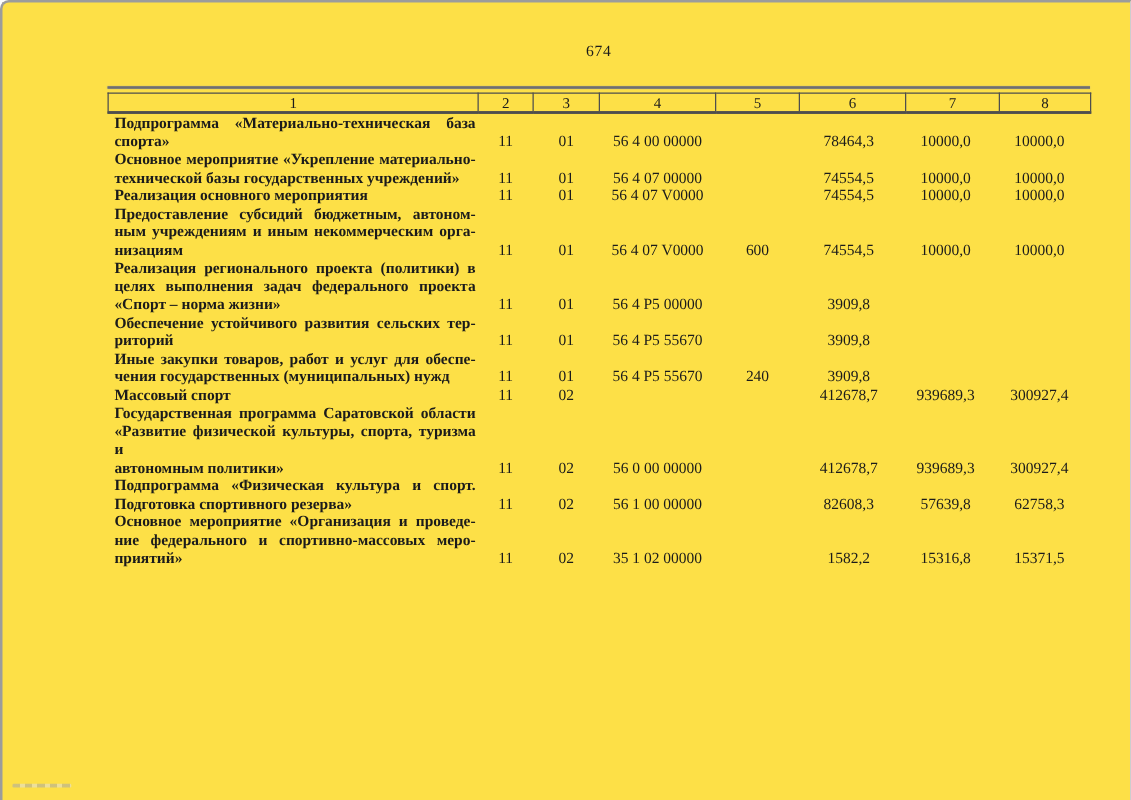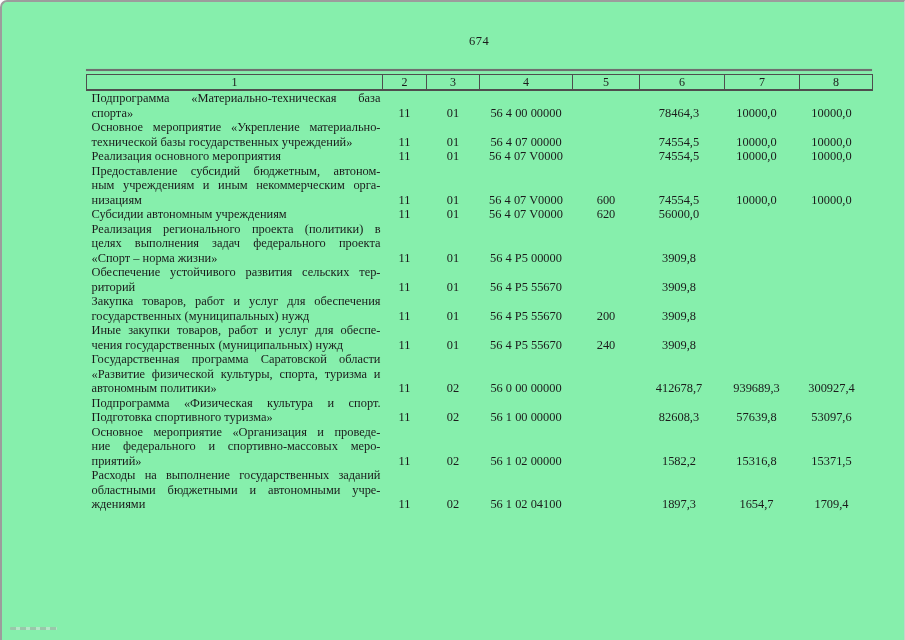--- a/index.html
+++ b/index.html
@@ -1,20 +1,20 @@
 <!DOCTYPE html>
 <html lang="ru" style="--text: #1b1b1b; --table-border: #4e4e4e; --page-edge: #9c9c9c;"><head>
 <meta charset="utf-8">
 <style>
   :root{
     --text:#1b1b1b; --table-border:#4e4e4e; --page-edge:#9c9c9c;
   }
   html,body{margin:0;padding:0;background:#ffffff;}
   .scan-page{
-    position:relative; width:905px; height:640px; background:#86efac;
+    position:relative; width:905px; height:640px; background:#fde047;
     font-family:"Liberation Serif", serif; color:var(--text);
     box-sizing:border-box; overflow:hidden;
     border-top:2px solid var(--page-edge);
     border-left:2px solid var(--page-edge);
     border-right:1px solid #cdcdcd;
     border-top-left-radius:7px;
   }
   .page-number{
     position:absolute; top:32px; left:84px; width:786px;
     text-align:center; font-size:12.5px; letter-spacing:.5px;
@@ -29,21 +29,21 @@
   table.budget col.c3{width:53px;}  table.budget col.c4{width:93px;}
   table.budget col.c5{width:67px;}  table.budget col.c6{width:85px;}
   table.budget col.c7{width:75px;}  table.budget col.c8{width:73px;}
   thead th{
     border:1px solid var(--table-border); border-bottom-width:2px;
     font-weight:normal; font-size:12px; height:14px; padding:0;
     text-align:center; line-height:13px;
   }
   tbody td{ vertical-align:bottom; padding:0; }
   td.name{ padding:0 2px 0 5px; }
-  .name-line{ text-align:justify; text-align-last:justify; }
+  .name-line{ text-align:justify; text-align-last:justify;font-weight:bold; }
   .name-line:last-child{ text-align-last:start; }
   td.cc{ text-align:center; }
   td.cr{ text-align:center; }
   td.col6{ padding-right:6px; }
   td.col7{ padding-right:11px; }
   td.col8{ padding-right:9px; }
   .bottom-smudge{
     position:absolute; left:8px; top:625px; width:47px; height:3px;
     background:repeating-linear-gradient(90deg,#a8a8a8 0 6px,#dedede 6px 10px);
     opacity:.55; border-radius:1px;
@@ -129,32 +129,20 @@
       <td class="cc">11</td>
       <td class="cc">01</td>
       <td class="cc">56 4 07 V0000</td>
       <td class="cc">600</td>
       <td class="cr col6">74554,5</td>
       <td class="cr col7">10000,0</td>
       <td class="cr col8">10000,0</td>
     </tr>
           <tr>
       <td class="name">
-              <div class="name-line">Субсидии автономным учреждениям</div>
-            </td>
-      <td class="cc">11</td>
-      <td class="cc">01</td>
-      <td class="cc">56 4 07 V0000</td>
-      <td class="cc">620</td>
-      <td class="cr col6">56000,0</td>
-      <td class="cr col7"></td>
-      <td class="cr col8"></td>
-    </tr>
-          <tr>
-      <td class="name">
               <div class="name-line">Реализация регионального проекта (политики) в</div>
               <div class="name-line">целях выполнения задач федерального проекта</div>
               <div class="name-line">«Спорт – норма жизни»</div>
             </td>
       <td class="cc">11</td>
       <td class="cc">01</td>
       <td class="cc">56 4 P5 00000</td>
       <td class="cc"></td>
       <td class="cr col6">3909,8</td>
       <td class="cr col7"></td>
@@ -162,104 +150,89 @@
     </tr>
           <tr>
       <td class="name">
               <div class="name-line">Обеспечение устойчивого развития сельских тер-</div>
               <div class="name-line">риторий</div>
             </td>
       <td class="cc">11</td>
       <td class="cc">01</td>
       <td class="cc">56 4 P5 55670</td>
       <td class="cc"></td>
-      <td class="cr col6">3909,8</td>
-      <td class="cr col7"></td>
-      <td class="cr col8"></td>
-    </tr>
-          <tr>
-      <td class="name">
-              <div class="name-line">Закупка товаров, работ и услуг для обеспечения</div>
-              <div class="name-line">государственных (муниципальных) нужд</div>
-            </td>
-      <td class="cc">11</td>
-      <td class="cc">01</td>
-      <td class="cc">56 4 P5 55670</td>
-      <td class="cc">200</td>
       <td class="cr col6">3909,8</td>
       <td class="cr col7"></td>
       <td class="cr col8"></td>
     </tr>
           <tr>
       <td class="name">
               <div class="name-line">Иные закупки товаров, работ и услуг для обеспе-</div>
               <div class="name-line">чения государственных (муниципальных) нужд</div>
             </td>
       <td class="cc">11</td>
       <td class="cc">01</td>
       <td class="cc">56 4 P5 55670</td>
       <td class="cc">240</td>
       <td class="cr col6">3909,8</td>
       <td class="cr col7"></td>
       <td class="cr col8"></td>
     </tr>
           <tr>
       <td class="name">
+              <div class="name-line">Массовый спорт</div>
+            </td>
+      <td class="cc">11</td>
+      <td class="cc">02</td>
+      <td class="cc"></td>
+      <td class="cc"></td>
+      <td class="cr col6">412678,7</td>
+      <td class="cr col7">939689,3</td>
+      <td class="cr col8">300927,4</td>
+    </tr>
+          <tr>
+      <td class="name">
               <div class="name-line">Государственная программа Саратовской области</div>
               <div class="name-line">«Развитие физической культуры, спорта, туризма и</div>
               <div class="name-line">автономным политики»</div>
             </td>
       <td class="cc">11</td>
       <td class="cc">02</td>
       <td class="cc">56 0 00 00000</td>
       <td class="cc"></td>
       <td class="cr col6">412678,7</td>
       <td class="cr col7">939689,3</td>
       <td class="cr col8">300927,4</td>
     </tr>
           <tr>
       <td class="name">
               <div class="name-line">Подпрограмма «Физическая культура и спорт.</div>
-              <div class="name-line">Подготовка спортивного туризма»</div>
+              <div class="name-line">Подготовка спортивного резерва»</div>
             </td>
       <td class="cc">11</td>
       <td class="cc">02</td>
       <td class="cc">56 1 00 00000</td>
       <td class="cc"></td>
       <td class="cr col6">82608,3</td>
       <td class="cr col7">57639,8</td>
-      <td class="cr col8">53097,6</td>
+      <td class="cr col8">62758,3</td>
     </tr>
           <tr>
       <td class="name">
               <div class="name-line">Основное мероприятие «Организация и проведе-</div>
               <div class="name-line">ние федерального и спортивно-массовых меро-</div>
               <div class="name-line">приятий»</div>
             </td>
       <td class="cc">11</td>
       <td class="cc">02</td>
-      <td class="cc">56 1 02 00000</td>
+      <td class="cc">35 1 02 00000</td>
       <td class="cc"></td>
       <td class="cr col6">1582,2</td>
       <td class="cr col7">15316,8</td>
       <td class="cr col8">15371,5</td>
     </tr>
-          <tr>
-      <td class="name">
-              <div class="name-line">Расходы на выполнение государственных заданий</div>
-              <div class="name-line">областными бюджетными и автономными учре-</div>
-              <div class="name-line">ждениями</div>
-            </td>
-      <td class="cc">11</td>
-      <td class="cc">02</td>
-      <td class="cc">56 1 02 04100</td>
-      <td class="cc"></td>
-      <td class="cr col6">1897,3</td>
-      <td class="cr col7">1654,7</td>
-      <td class="cr col8">1709,4</td>
-    </tr>
         </tbody>
     </table>
   </div>
 
   <div class="bottom-smudge"></div>
 
 </div>
 
 </body></html>

